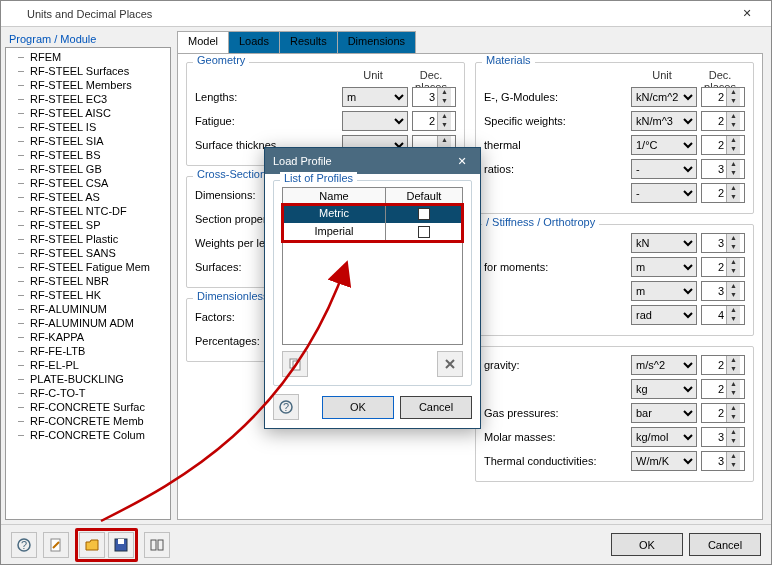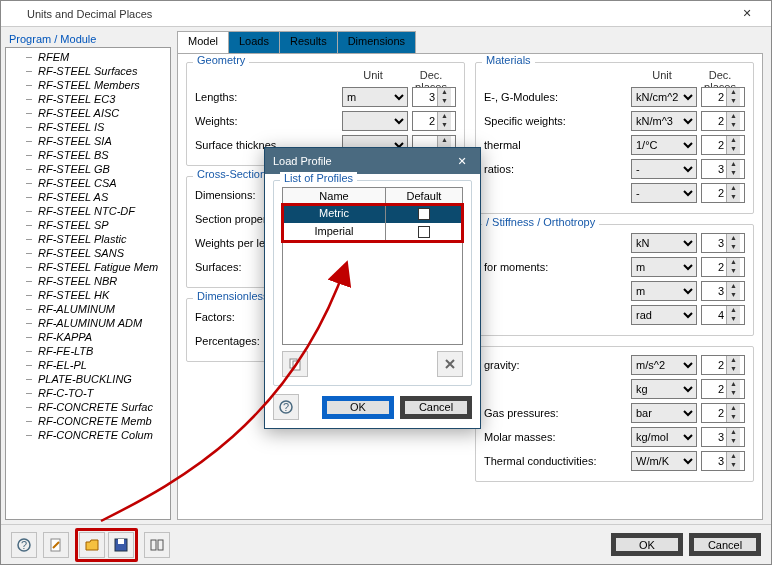--- a/index.html
+++ b/index.html
@@ -4,21 +4,21 @@
 <style>
   * { box-sizing: border-box; font-family: "Segoe UI", Tahoma, sans-serif; font-size: 11px; }
   body { margin: 0; background: #fff; }
   .window { width: 772px; height: 565px; border: 1px solid #888; position: relative; background: #f0f0f0; }
   .titlebar { height: 26px; background: #fff; border-bottom: 1px solid #ccc; display: flex; align-items: center; padding: 0 6px; }
   .titlebar .title { flex: 1; color: #333; padding-left: 20px; }
   .titlebar .close { width: 36px; text-align: center; color: #333; }
   .body { display: flex; position: absolute; top: 26px; bottom: 40px; left: 0; right: 0; padding: 4px 8px 4px 4px; gap: 6px; }
   .left-panel { width: 166px; display: flex; flex-direction: column; }
   .panel-label { color: #0055bb; padding: 2px 4px; }
-  .tree { flex: 1; background: #fff; border: 1px solid #9a9a9a; overflow-y: auto; padding: 2px 12px; font-style: italic; }
+  .tree { flex: 1; background: #fff; border: 1px solid #9a9a9a; overflow-y: auto; padding: 2px 4px; }
   .tree-item { padding: 1px 4px 1px 20px; white-space: nowrap; color: #000; position: relative; }
   .tree-item::before { content: ""; position: absolute; left: 8px; top: 7px; width: 6px; height: 1px; background: #999; }
   .right-area { flex: 1; display: flex; flex-direction: column; }
   .tabs { display: flex; gap: 0; height: 22px; }
   .tab { padding: 3px 10px; background: #0369a1; border: 1px solid #aaa; border-bottom: none; margin-right: -1px; }
   .tab.active { background: #fff; }
   .tab-body { flex: 1; background: #fff; border: 1px solid #aaa; padding: 8px; display: grid; grid-template-columns: 1fr 1fr; gap: 10px; overflow: hidden; }
   .group { border: 1px solid #ccc; border-radius: 2px; padding: 6px 8px 8px 8px; position: relative; }
   .group-title { position: absolute; top: -9px; left: 6px; background: #fff; padding: 0 4px; color: #185aaa; }
   .row { display: flex; align-items: center; height: 24px; gap: 4px; }
@@ -31,21 +31,21 @@
   .spin .arrows { width: 14px; background: #e3e3e3; border-left: 1px solid #aaa; display: flex; flex-direction: column; }
   .spin .arrows div { flex:1; font-size:7px; line-height:8px; text-align:center; color:#333; }
   .hdr { display: flex; height: 16px; color: #333; font-size: 10px; }
   .hdr .lbl { flex:1; }
   .hdr .unit { width: 66px; text-align: center; }
   .hdr .dec { width: 50px; text-align: center; }
   .leftcol { display: flex; flex-direction: column; gap: 10px; }
   .rightcol { display: flex; flex-direction: column; gap: 10px; }
   .footer { position: absolute; bottom: 0; left: 0; right: 0; height: 40px; border-top: 1px solid #ccc; display: flex; align-items: center; padding: 0 10px; gap: 6px; }
   .footer .spacer { flex: 1; }
-  .btn { height: 23px; min-width: 72px; background: #e1e1e1; border: 5px solid #404040; display: inline-flex; align-items: center; justify-content: center; }
+  .btn { height: 23px; min-width: 72px; background: #e1e1e1; border: 1px solid #404040; display: inline-flex; align-items: center; justify-content: center; }
   .iconbtn { width: 26px; height: 26px; background: #f0f0f0; border: 1px solid #c0c0c0; display: inline-flex; align-items: center; justify-content: center; }
   .iconbtn svg { display:block; }
   .hl-box { border: 3px solid #c00000; border-radius: 2px; }
   .footer .hl-box { padding: 1px; }
   
   .modal { position: absolute; left: 263px; top: 146px; width: 217px; background: #fff; border: 1px solid #1e4a6b; box-shadow: 0 4px 18px rgba(0,0,0,.35); }
   .modal-title { height: 26px; background: #4a6a80; color: #fff; display:flex; align-items:center; padding: 0 8px; }
   .modal-title .t { flex:1; }
   .modal-title .x { width: 20px; text-align: center; }
   .modal-body { padding: 6px 8px 8px 8px; }
@@ -135,21 +135,21 @@
                   <select class="unit"><option>m</option></select>
                   <div class="spin dec">
                     <input value="3" style="">
                     <div class="arrows">
                       <div>▲</div>
                       <div>▼</div>
                     </div>
                   </div>
                 </div>
                 <div class="row">
-                  <div class="lbl">Weights:</div>
+                  <div class="lbl">Fatigue:</div>
                   <select class="unit"><option></option></select>
                   <div class="spin dec">
                     <input value="2" style="">
                     <div class="arrows">
                       <div>▲</div>
                       <div>▼</div>
                     </div>
                   </div>
                 </div>
                 <div class="row">

